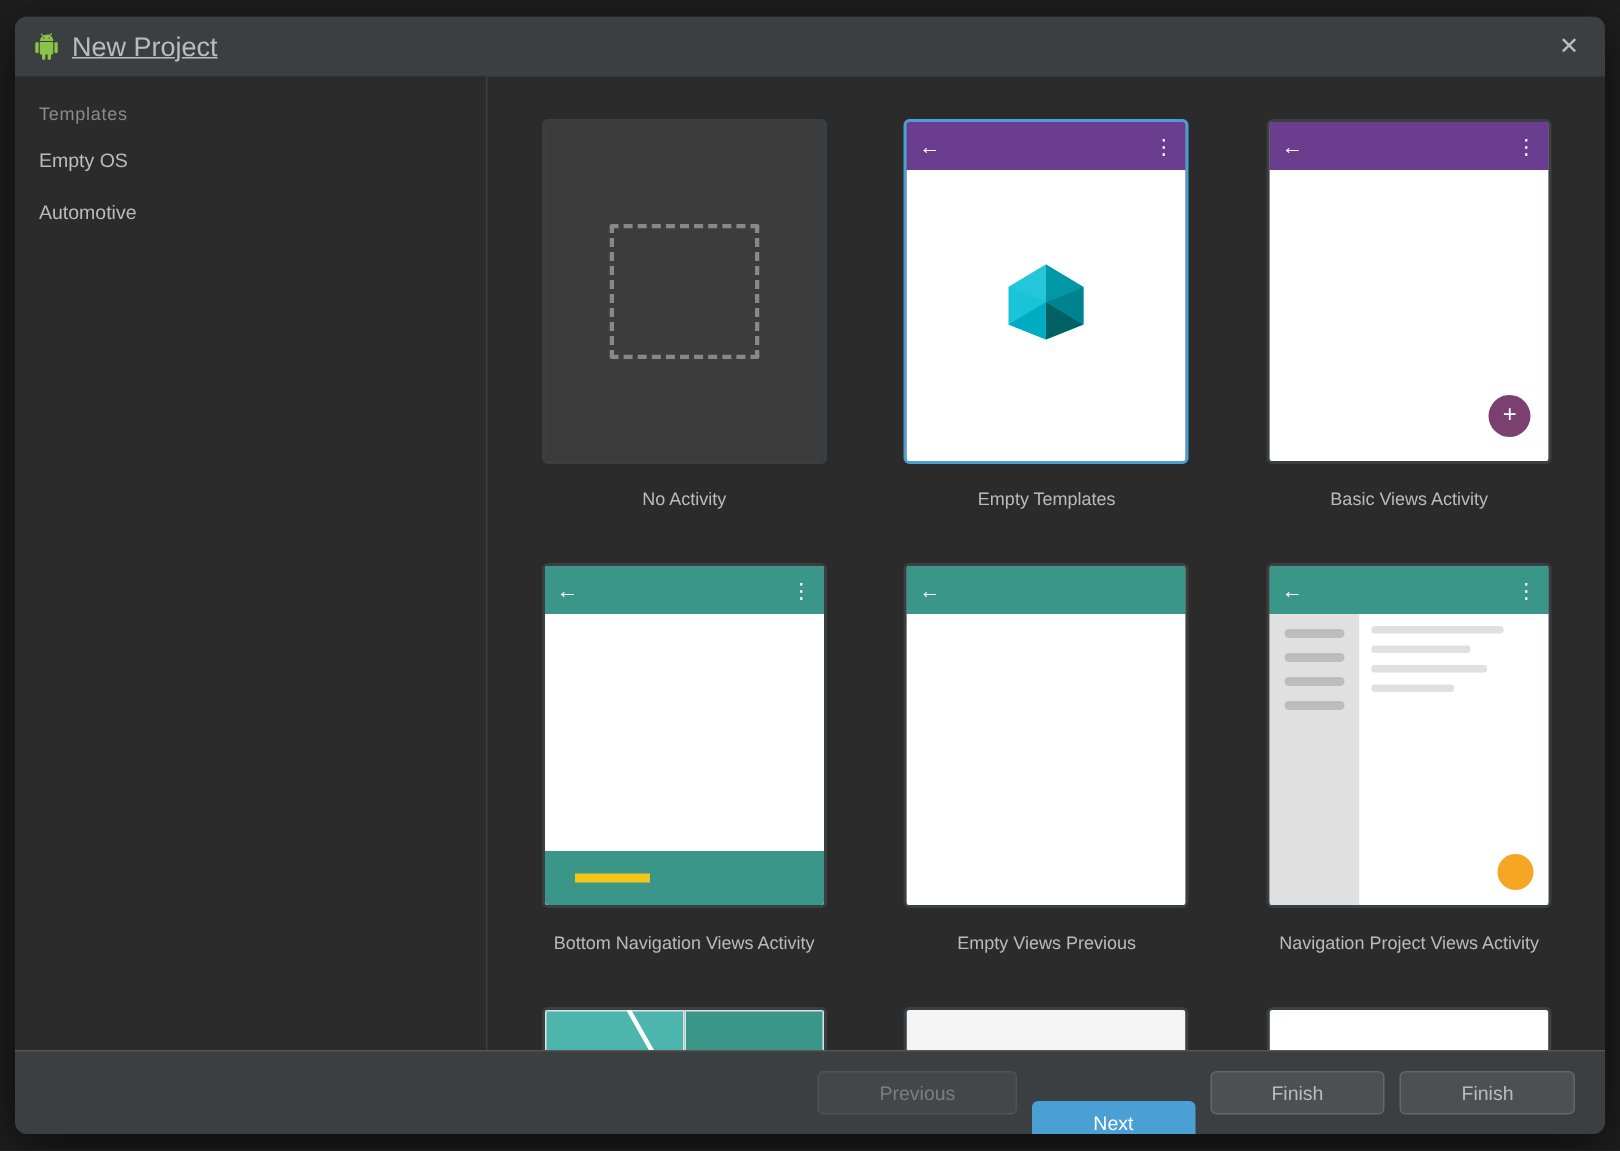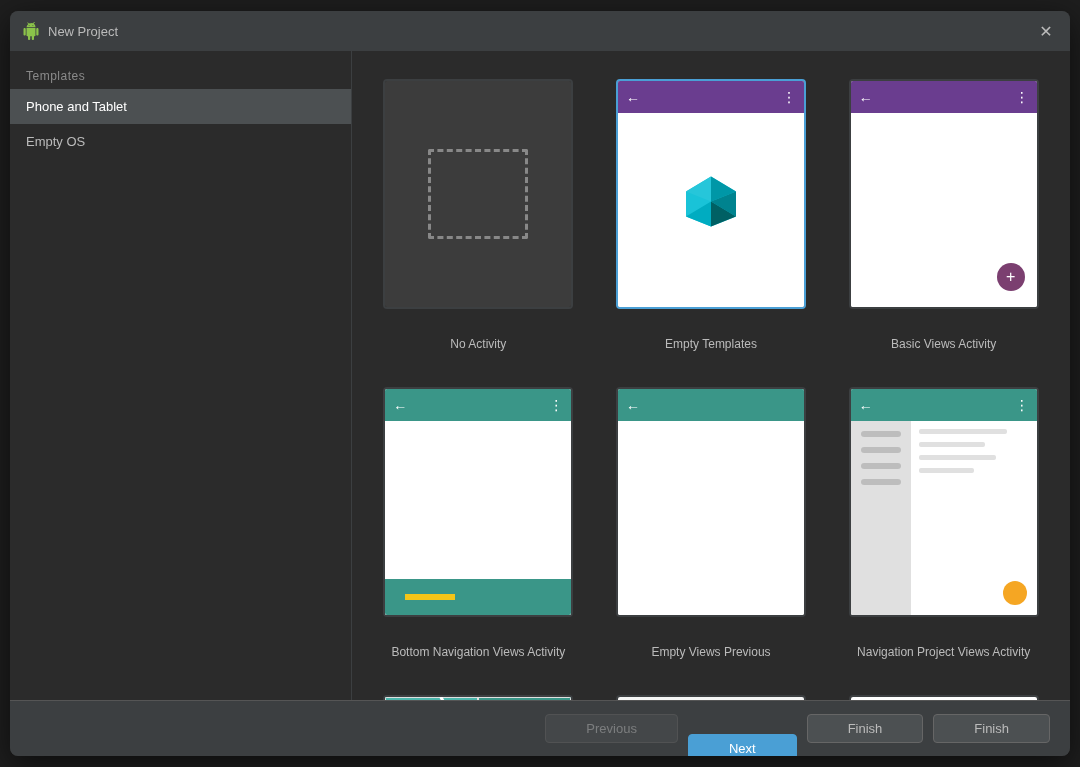--- a/index.html
+++ b/index.html
@@ -31,43 +31,44 @@
       padding: 0 12px;
       gap: 8px;
       flex-shrink: 0;
     }
     .title-bar-icon {
       width: 18px;
       height: 18px;
     }
     .title-bar-title {
       color: #bbbbbb;
-      font-size: 13px;
+      font-size: 18px;
       flex: 1;
+      text-decoration: underline;
     }
     .close-btn {
       color: #bbbbbb;
       cursor: pointer;
       font-size: 16px;
       background: none;
       border: none;
       width: 24px;
       height: 24px;
       display: flex;
       align-items: center;
       justify-content: center;
       border-radius: 3px;
     }
     .body {
       display: flex;
       flex: 1;
       overflow: hidden;
     }
     .sidebar {
-      width: 342px;
+      width: 315px;
       background: #2b2b2b;
       flex-shrink: 0;
       padding-top: 8px;
       border-right: 1px solid #3c3f41;
     }
     .sidebar-section-label {
       color: #8a8a8a;
       font-size: 12px;
       padding: 10px 16px 6px 16px;
       letter-spacing: 0.5px;
@@ -105,21 +106,21 @@
     .card-preview {
       width: 190px;
       height: 230px;
       border: 2px solid #3c3f41;
       border-radius: 4px;
       overflow: hidden;
       background: #f5f5f5;
       position: relative;
     }
     .card-label {
-      margin-top: 28px;
+      margin-top: 16px;
       color: #bbbbbb;
       font-size: 12px;
       text-align: center;
     }
     
     .no-activity-preview {
       width: 100%;
       height: 100%;
       background: #3c3c3c;
       display: flex;
@@ -348,22 +349,22 @@
       </svg>
     </span>
     <span class="title-bar-title">New Project</span>
     <button class="close-btn">✕</button>
   </div>
 
   <div class="body">
 
     <div class="sidebar">
       <div class="sidebar-section-label">Templates</div>
-      <div class="sidebar-item active">Phone and Tablet</div>
       <div class="sidebar-item">Empty OS</div>
+      <div class="sidebar-item">Automotive</div>
     </div>
 
     <div class="content">
       <div class="grid">
 
         <div class="template-card">
           <div class="card-preview">
             <div class="no-activity-preview">
               <div class="dashed-box"></div>
             </div>

